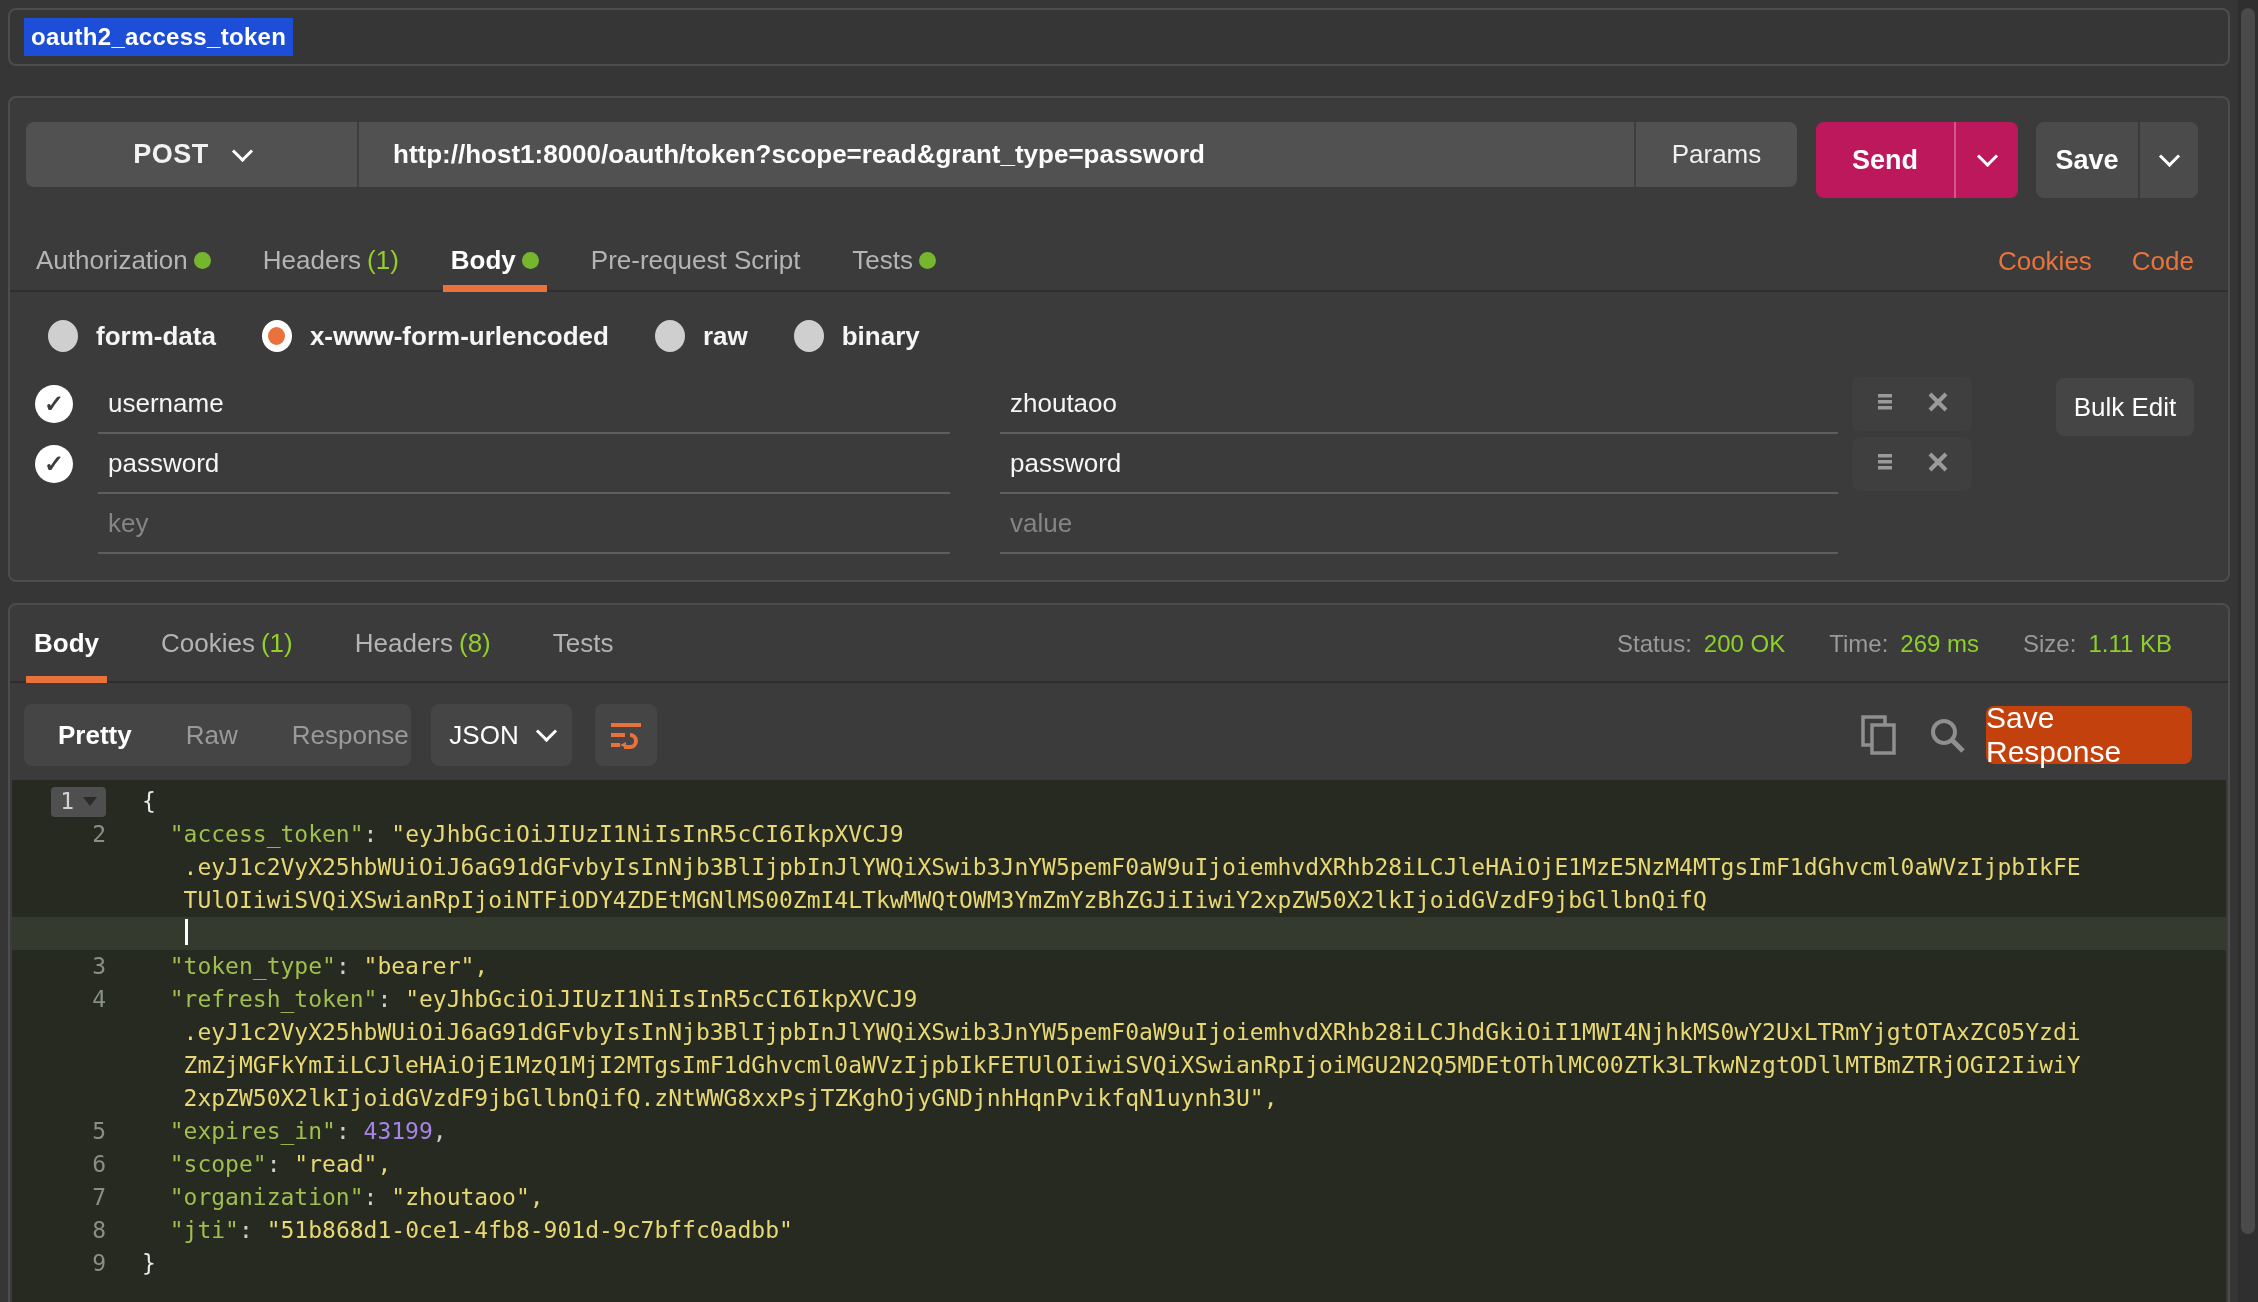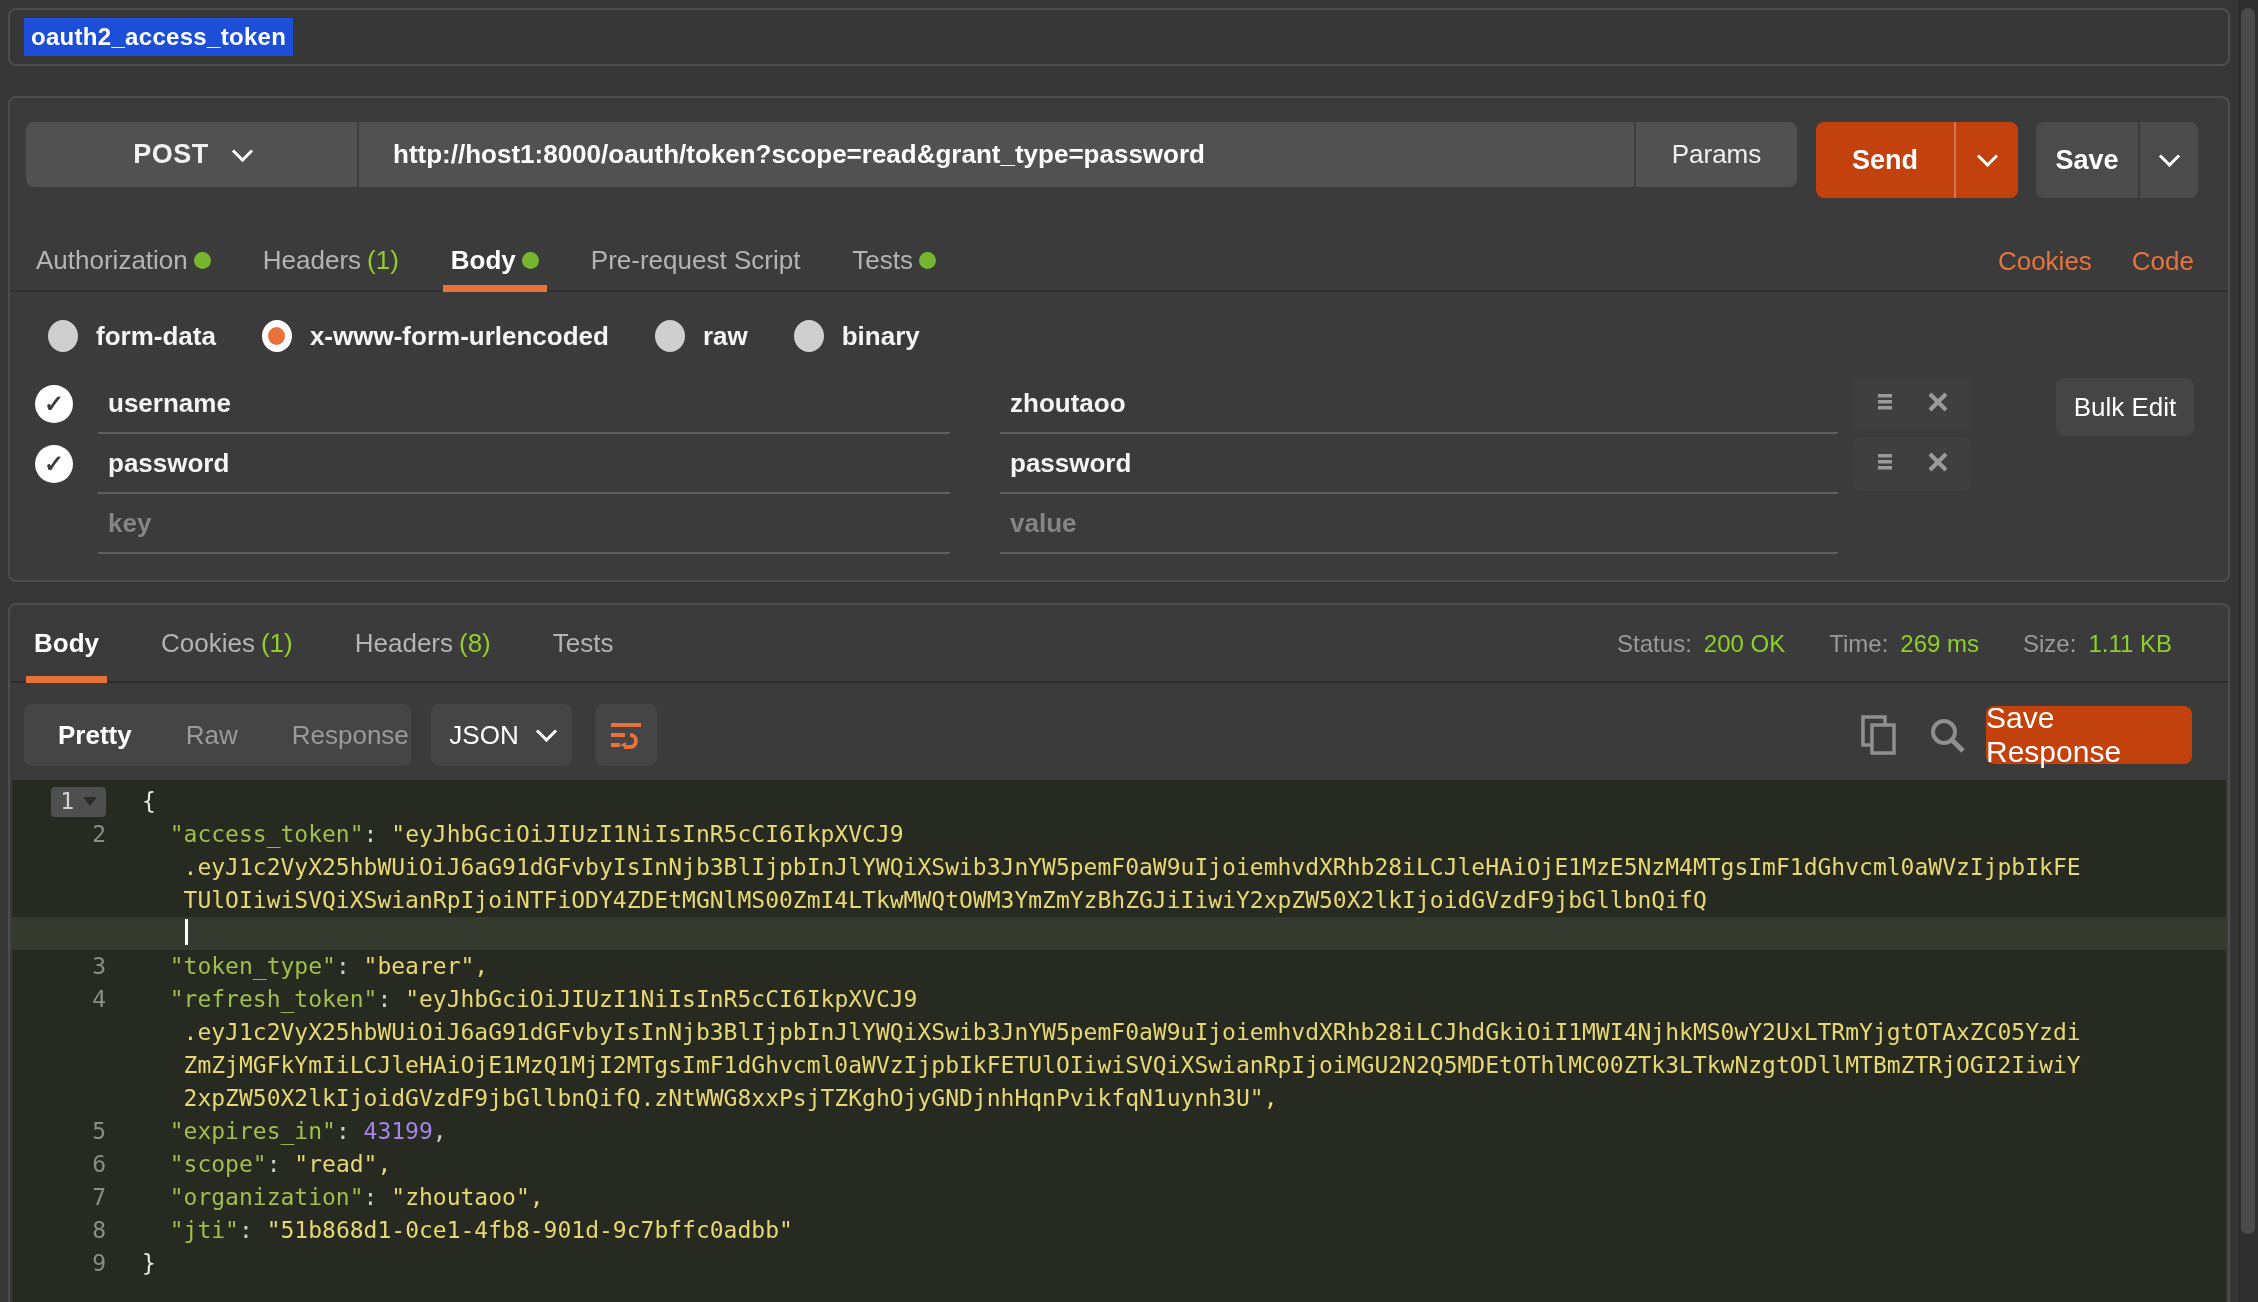--- a/index.html
+++ b/index.html
@@ -39,21 +39,21 @@
     transform:rotate(45deg); margin-top:-7px; display:inline-block;
   }
   .url-box { flex:1; display:flex; align-items:center; padding-left:34px; }
   .url-box span { font-size:26px; font-weight:600; color:#fdfdfd; }
   .params-btn {
     flex:0 0 163px; display:flex; align-items:center; justify-content:center;
     border-left:2px solid #3e3e3e; font-size:26px; color:#f0f0f0; cursor:pointer;
   }
   .send-btn {
     position:absolute; left:1806px; top:24px; height:76px; width:202px;
-    background:#c2410c; border-radius:8px; display:flex; overflow:hidden;
+    background:#be185d; border-radius:8px; display:flex; overflow:hidden;
   }
   .send-main {
     flex:1; display:flex; align-items:center; justify-content:center;
     font-size:27px; font-weight:bold; color:#fff; border-right:2px solid rgba(255,255,255,.28);
   }
   .send-caret { flex:0 0 62px; display:flex; align-items:center; justify-content:center; }
   .save-btn {
     position:absolute; right:30px; top:24px; height:76px; width:162px;
     background:#4b4b4b; border-radius:8px; display:flex; overflow:hidden;
   }
@@ -100,21 +100,21 @@
   .kv-rows { position:absolute; left:0; top:276px; width:100%; }
   .kv-row { display:flex; align-items:center; height:60px; }
   .kv-check { flex:0 0 88px; display:flex; align-items:center; padding-left:25px; }
   .checkbox {
     width:38px; height:38px; border-radius:50%; background:#ffffff;
     display:flex; align-items:center; justify-content:center; cursor:pointer;
     color:#3d3d3d; font-size:24px; font-weight:bold;
   }
   .kv-field {
     height:100%; display:flex; align-items:center; padding-left:10px;
-    border-bottom:2px solid #5e5e5e; font-size:26px; color:#f5f5f5; cursor:text;font-weight:bold;
+    border-bottom:2px solid #5e5e5e; font-size:26px; color:#f5f5f5; cursor:text;
   }
   .kv-key { width:852px; }
   .kv-val { width:838px; margin-left:50px; }
   .kv-field.ph { color:#858585; }
   .kv-icons {
     margin-left:14px; width:120px; height:54px; background:#3f3f3f; border-radius:8px;
     display:flex; align-items:center; justify-content:center; gap:24px;
   }
   .kv-icons svg { cursor:pointer; }
   .bulk-edit {

